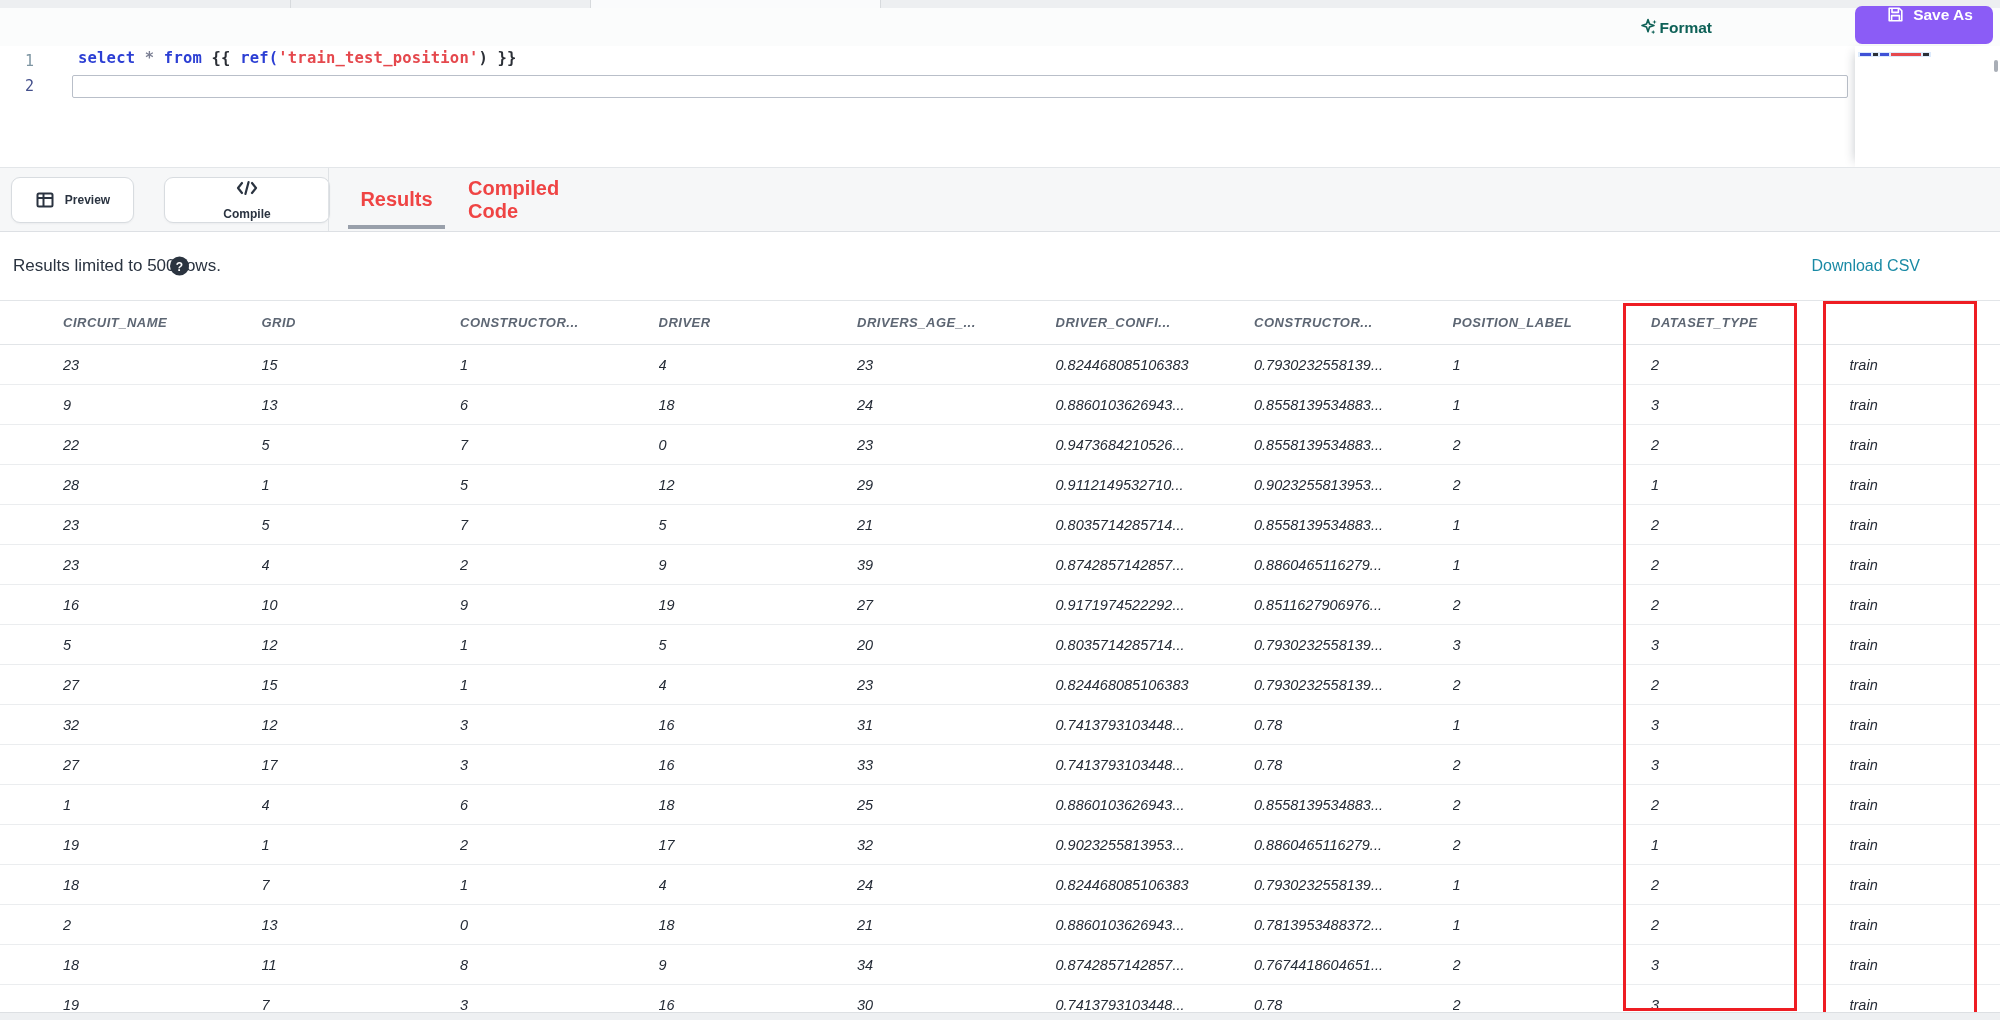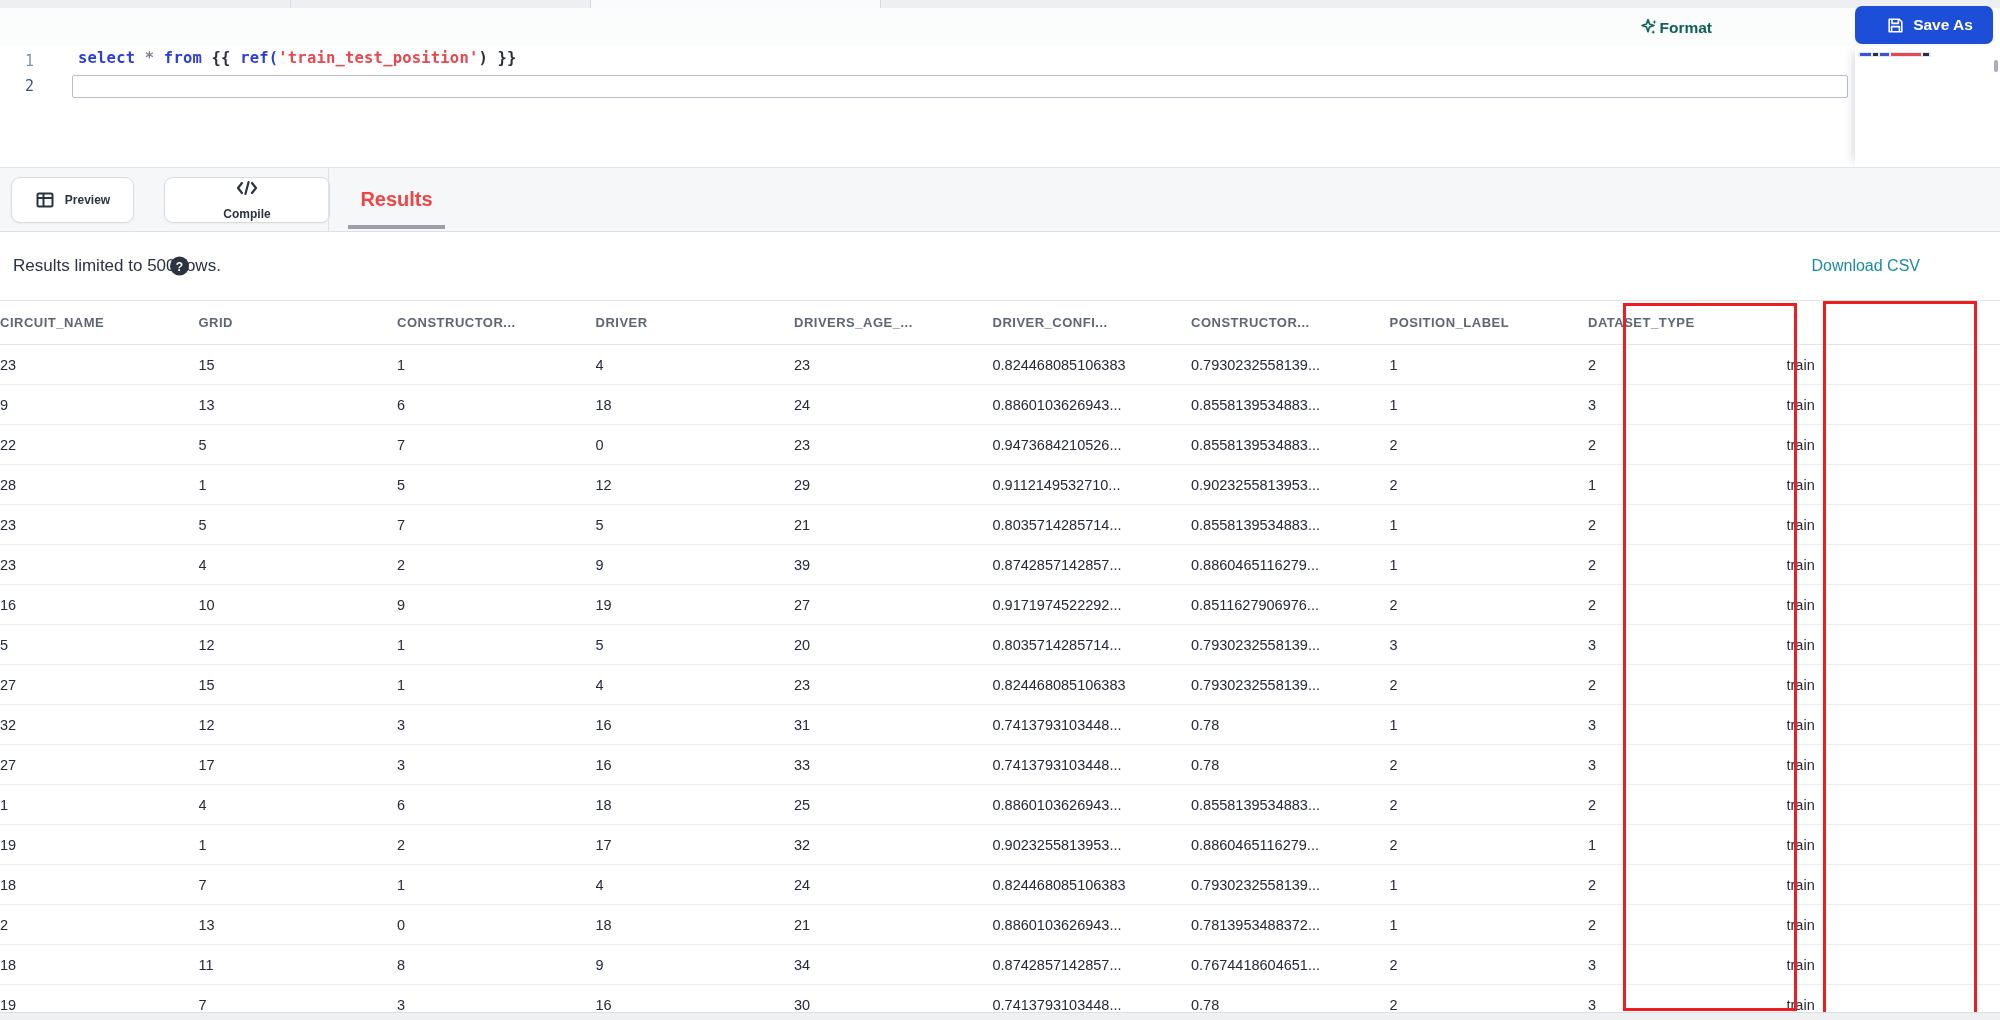--- a/index.html
+++ b/index.html
@@ -15,22 +15,22 @@
   .tabstrip .tdiv { position:absolute; top:0; width:1px; height:8px; background:#d7dadd; }
   
   .toolbar { position:absolute; left:0; top:8px; width:2000px; height:38px; background:#fbfcfc; }
   .format-btn {
     position:absolute; right:288px; top:50%; transform:translateY(-50%);
     display:flex; align-items:center; background:none; border:none; cursor:pointer;
     color:#0e6157; font-family:"Liberation Sans",sans-serif; font-size:15.5px; font-weight:700;
   }
   .saveas-btn {
     position:absolute; left:1855px; top:-2px; width:138px; height:38px;
-    background:#1d4ed8; border:none; border-radius:7px; cursor:pointer;
-    display:flex; align-items:center; justify-content:center; gap:9px;
+    background:#8b5cf6; border:none; border-radius:7px; cursor:pointer;
+    display:flex; justify-content:center; gap:9px;
     color:#ffffff; font-family:"Liberation Sans",sans-serif; font-size:15.5px; font-weight:700;
     z-index:5;
     padding-left:12px;
   }
   
   .editor { position:absolute; left:0; top:46px; width:2000px; height:121px; background:#ffffff; }
   .gutter { position:absolute; left:0; top:0; width:44px; height:100%; }
   .ln { position:absolute; right:10px; width:30px; text-align:right;
         font-family:"DejaVu Sans Mono", monospace; font-size:15px; line-height:25px; }
   .ln1 { top:3px; color:#7d95a2; }
@@ -89,21 +89,21 @@
     width:19px; height:19px; border-radius:50%; background:#2b3440; color:#ffffff;
     font-size:12px; font-weight:700; display:flex; align-items:center; justify-content:center;
     cursor:pointer;
   }
   .downloadcsv { position:absolute; right:80px; top:50%; transform:translateY(-50%);
                  font-size:16px; color:#1a8aa5; cursor:pointer; text-decoration:none; }
   
   .tablewrap { position:absolute; left:0; top:300px; width:2000px; height:720px; background:#ffffff; }
   .thead, .trow {
     display:grid; grid-template-columns:repeat(9, 198.5px) minmax(0,1fr);
-    width:2000px;
+    padding-left:63px; width:2000px;font-style:italic;
   }
   .thead { height:45px; border-top:1px solid #e2e5e8; border-bottom:1px solid #e2e5e8; }
   .hcell {
     display:flex; align-items:center; font-size:13px; font-weight:700; color:#5d6673;
     letter-spacing:0.5px; white-space:nowrap; overflow:hidden;
   }
   .trow { height:40px; border-bottom:1px solid #ebedef; }
   .tcell { display:flex; align-items:center; font-size:14.5px; color:#242b36;
            white-space:nowrap; overflow:hidden; }
   .redbox { position:absolute; border:3px solid #ee1d23; background:transparent; pointer-events:none; }
@@ -187,20 +187,23 @@
           <line x1="12.6" y1="3" x2="9.4" y2="15"></line>
         </svg>
       </span>
       <span>Compile</span>
     </button>
     <div class="tabdivider"></div>
     <div class="tab tab-results">
       <span>Results</span>
       <div class="underline"></div>
     </div>
+    <div class="tab tab-compiled">
+      <span>Compiled Code</span>
+    </div>
   </div>
 
   <div class="statusrow">
     <span class="statusmsg">Results limited to 500 rows.</span>
     <span class="helpicon">?</span>
     <a class="downloadcsv">Download CSV</a>
   </div>
 
   <div class="tablewrap">
     <div class="thead" id="thead">

